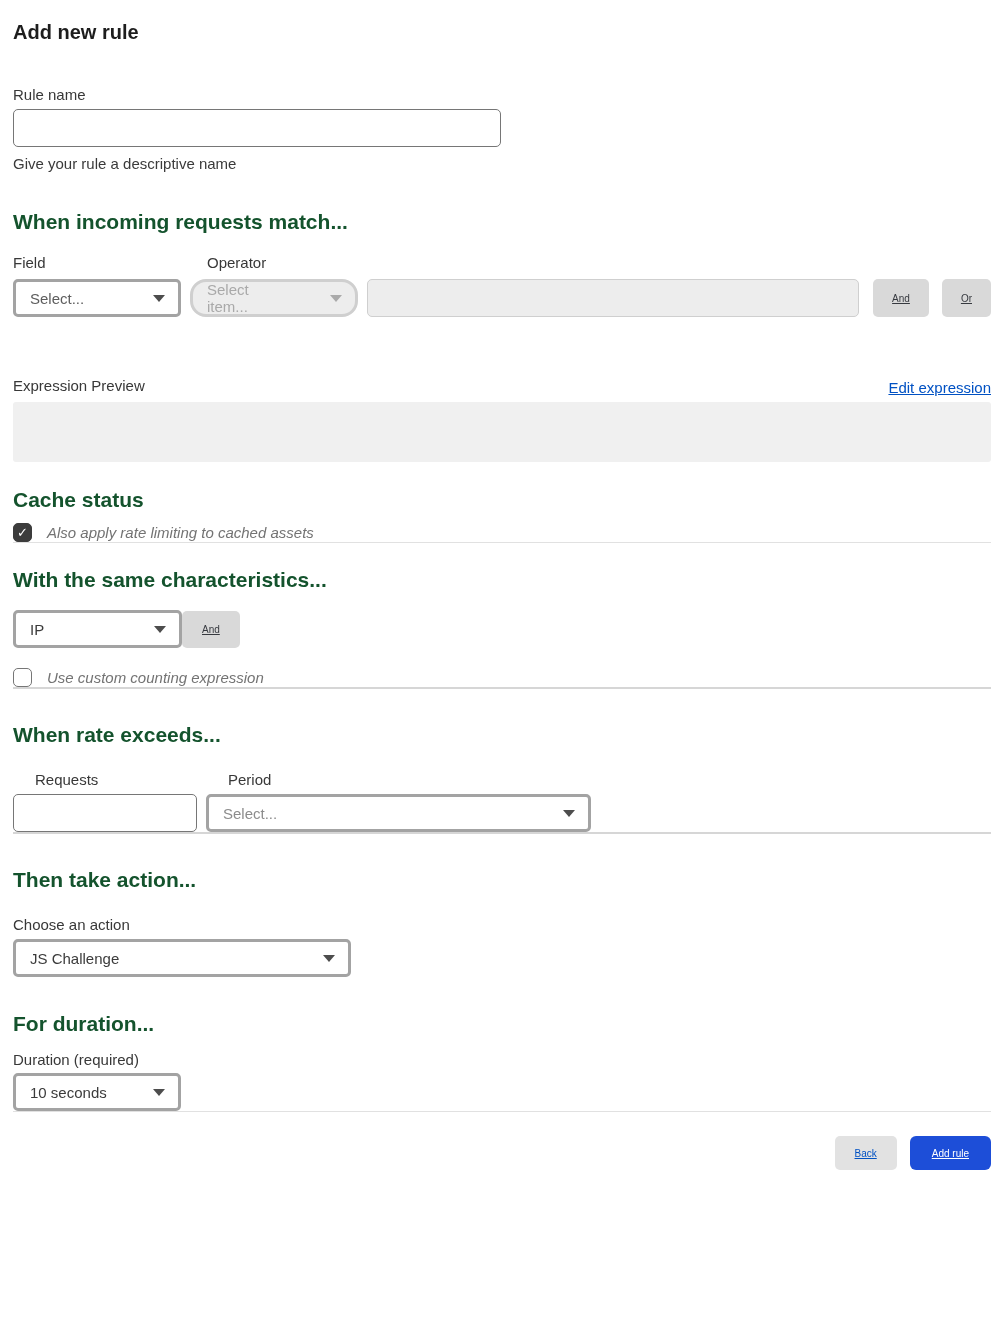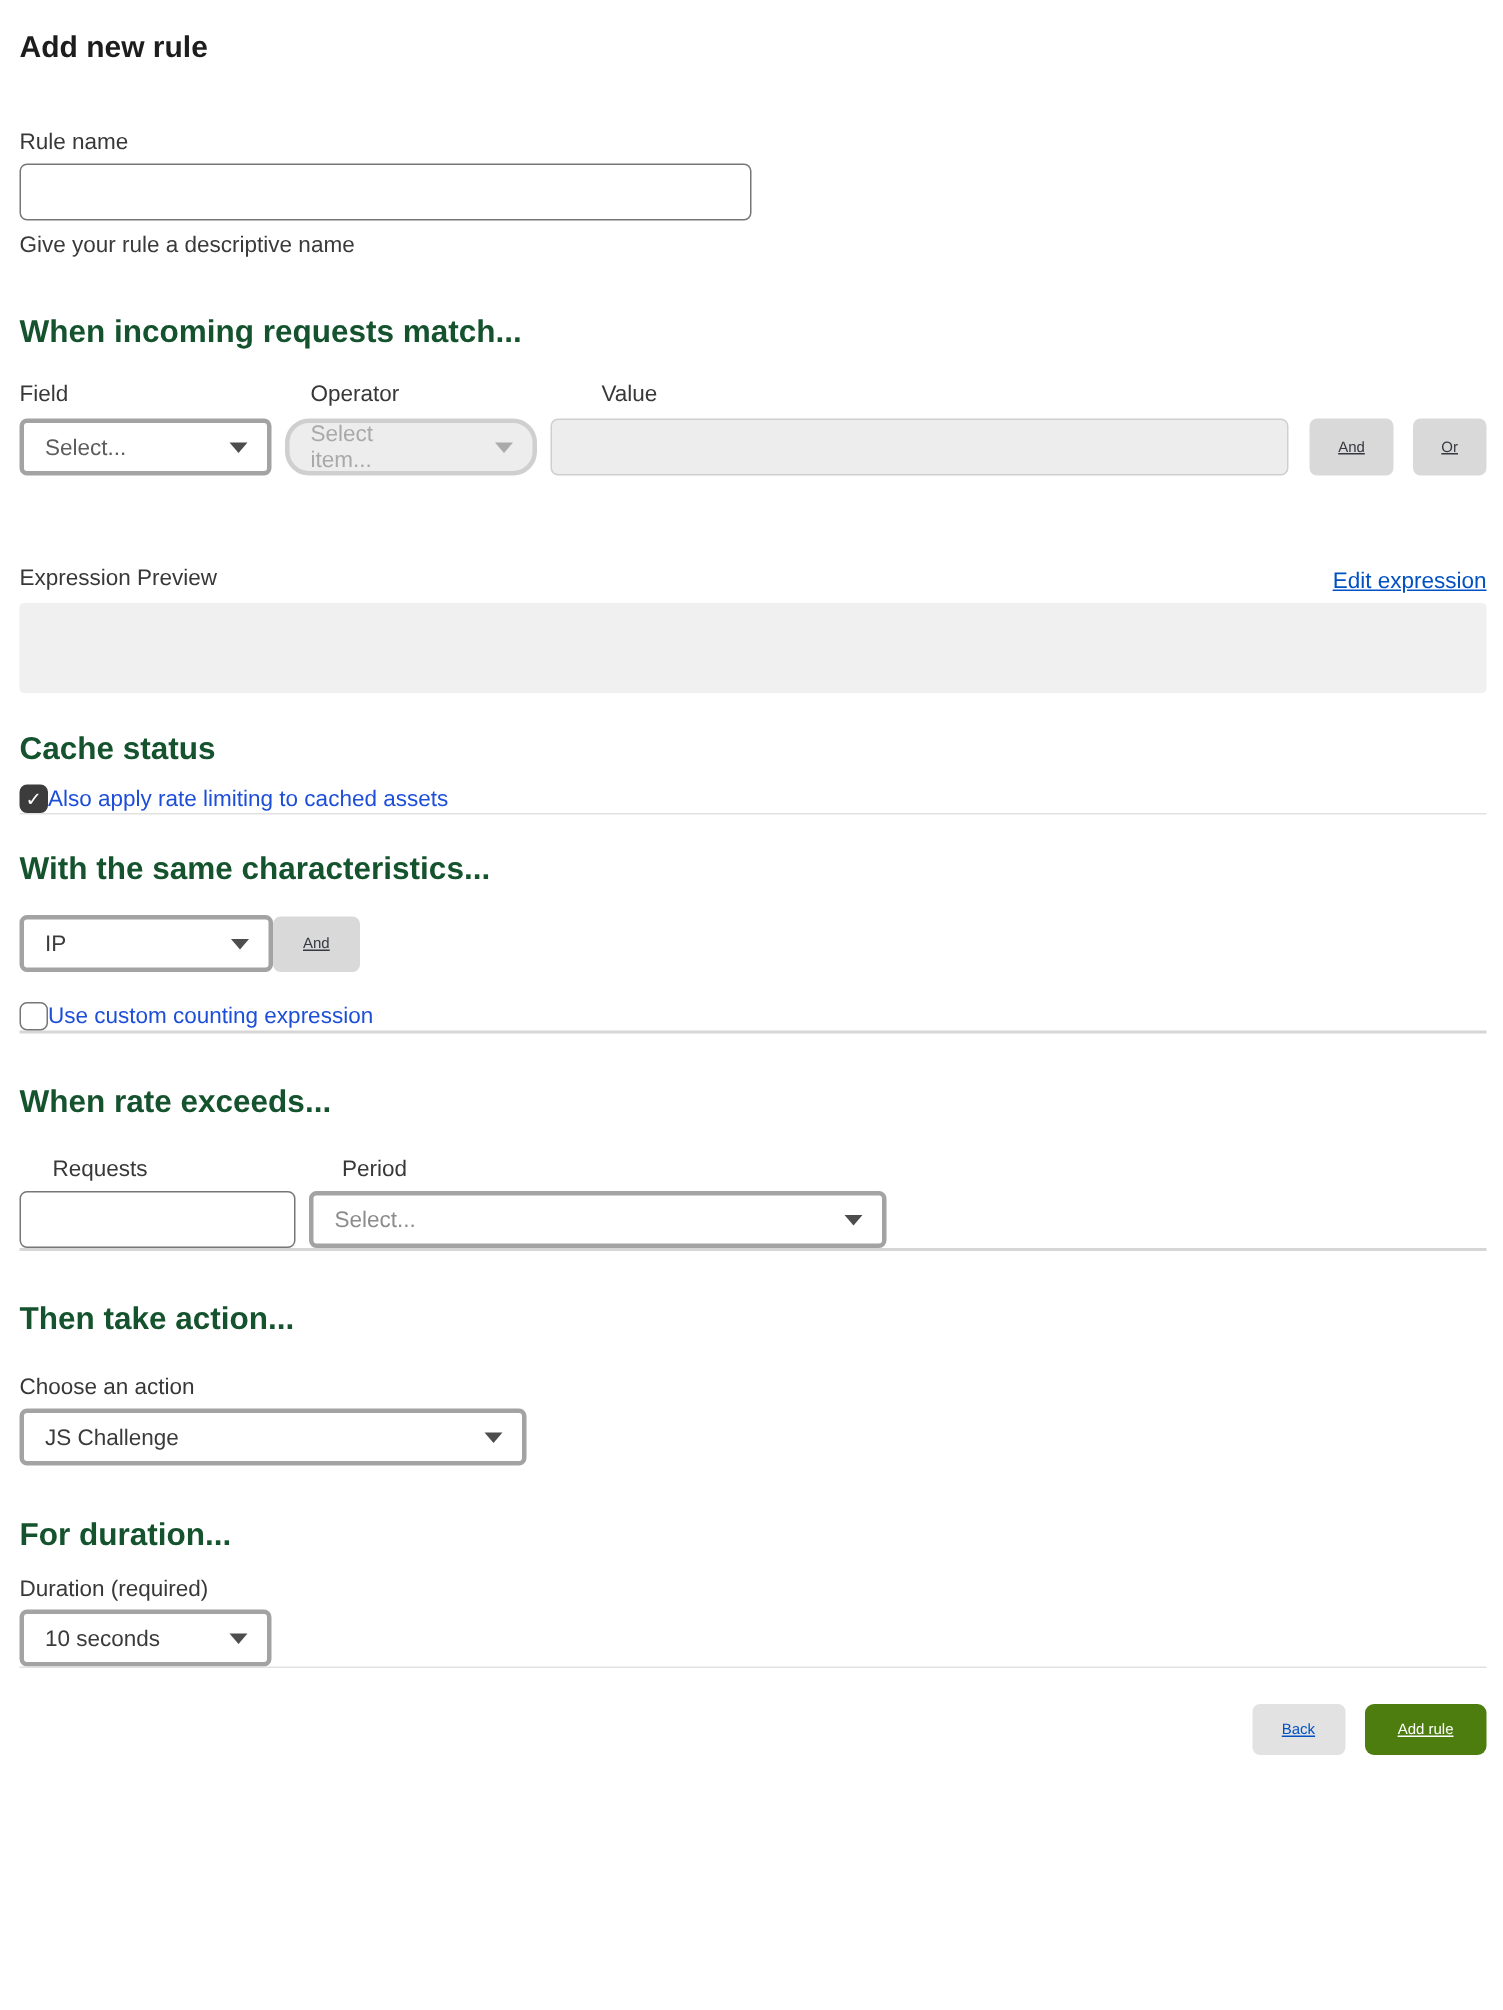--- a/index.html
+++ b/index.html
@@ -49,21 +49,21 @@
     font-family: inherit; font-size: 10px; border: none; border-radius: 5px;
     cursor: pointer; white-space: nowrap; text-decoration: underline;
   }
   .btn-gray {
     background: #d9d9d9; color: #36393f; height: 38px; padding: 0 19px;
   }
   .btn-back {
     background: #e2e2e2; color: #0051c3; height: 34px; padding: 0 20px;
   }
   .btn-primary {
-    background: #4d7c0f; color: #ffffff; height: 34px; padding: 0 22px; border-radius: 6px;
+    background: #1d4ed8; color: #ffffff; height: 34px; padding: 0 22px; border-radius: 6px;
   }
 
   
   .labels-row { display: flex; margin-top: 21px; gap: 17px; }
   .labels-row .col-a { width: 177px; }
   .labels-row .col-b { width: 177px; }
   .labels-row .col-c { flex: 1; }
   .match-row { display: flex; align-items: center; margin-top: 6px; }
   .match-row .sel-field { width: 168px; margin-right: 9px; }
   .match-row .sel-operator { width: 168px; margin-right: 9px; border-radius: 16px; }
@@ -76,21 +76,21 @@
 
   .checkbox-row { display: flex; align-items: center; margin-top: 13px; }
   .checkbox {
     width: 19px; height: 19px; border-radius: 5px; flex: none; cursor: pointer;
     border: 1.5px solid #767676; background: #fff;
     display: flex; align-items: center; justify-content: center;
   }
   .checkbox.checked { background: #3c3c3c; border-color: #3c3c3c; }
   .checkbox .check-glyph { color: #ffffff; font-size: 13px; font-weight: 700; line-height: 1; display: none; }
   .checkbox.checked .check-glyph { display: block; }
-  .checkbox-label { font-size: 15px; color: #1d4ed8; }
+  .checkbox-label { margin-left: 15px; font-size: 15px; color: #737373; font-style: italic; }
 
   hr.divider { border: none; border-top: 1px solid #e1e1e1; margin: 0; }
   hr.divider.thick { border-top: 2px solid #d6d6d6; }
 
   
   .char-row { display: flex; align-items: center; margin-top: 20px; }
   .char-row .sel-characteristic { width: 169px; }
   .char-row .btn-and2 { height: 37px; padding: 0 20px; }
 
   
@@ -136,21 +136,20 @@
   <div class="mt-input" style="width:488px;">
     <input class="text-input" type="text" value="" style="">
   </div>
   <div class="helper-text mt-helper">Give your rule a descriptive name</div>
 
   <h2 class="section-heading mt-h-match">When incoming requests match...</h2>
 
   <div class="labels-row">
     <div class="field-label col-a">Field</div>
     <div class="field-label col-b">Operator</div>
-    <div class="field-label col-c">Value</div>
   </div>
 
   <div class="match-row">
     <div class="select placeholder sel-field">
       <span>Select...</span>
       <span class="caret"></span>
     </div>
     <div class="select disabled sel-operator">
       <span>Select item...</span>
       <span class="caret"></span>

